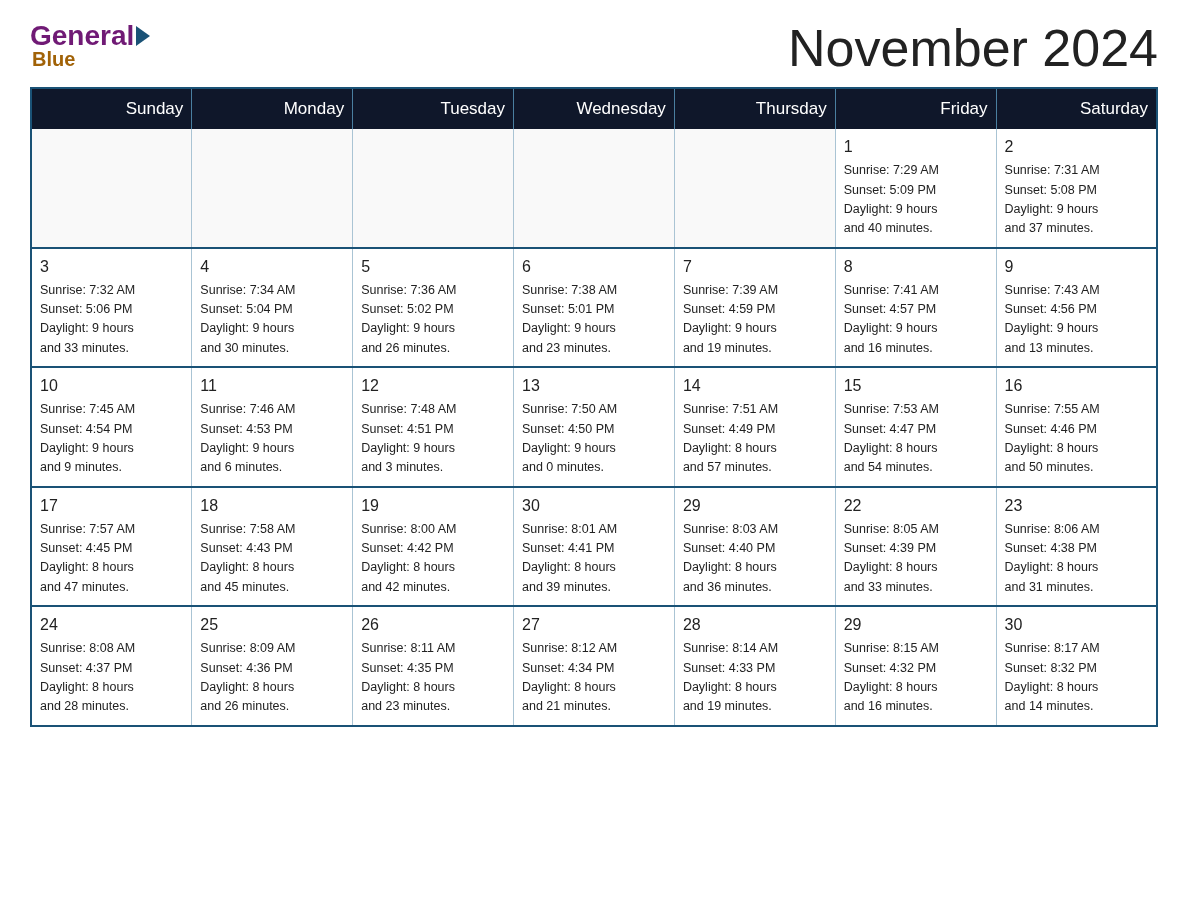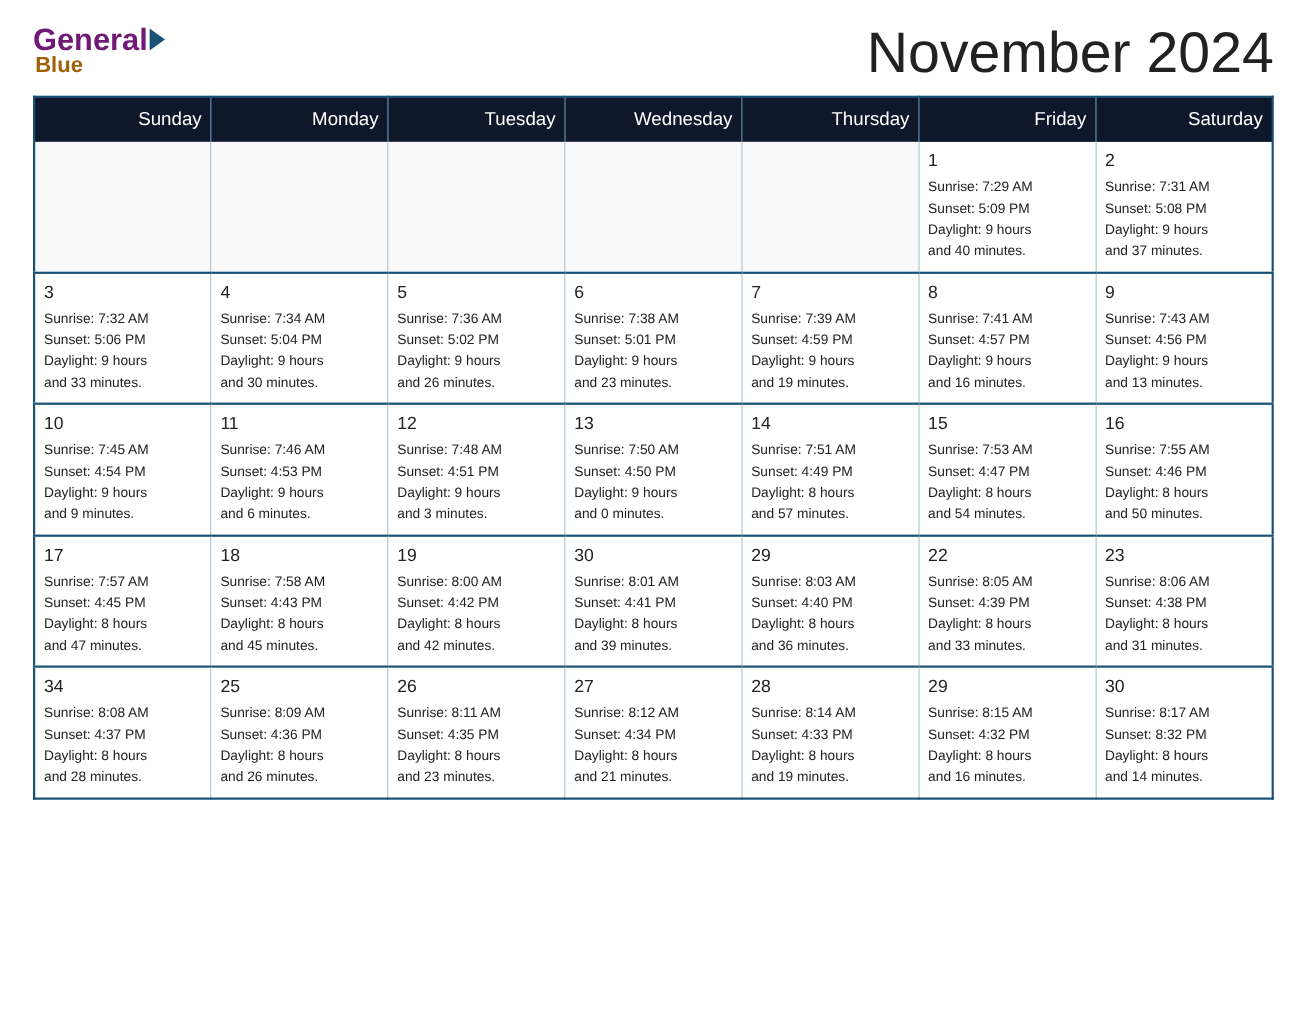--- a/index.html
+++ b/index.html
@@ -311,21 +311,21 @@
         <td>
           <span class="day-number">23</span>
           <div class="day-info" style="white-space: pre-line;">Sunrise: 8:06 AM
 Sunset: 4:38 PM
 Daylight: 8 hours
 and 31 minutes.</div>
         </td>
       </tr>
       <tr>
         <td>
-          <span class="day-number">34</span>
+          <span class="day-number">24</span>
           <div class="day-info" style="white-space: pre-line;">Sunrise: 8:08 AM
 Sunset: 4:37 PM
 Daylight: 8 hours
 and 28 minutes.</div>
         </td>
         <td>
           <span class="day-number">25</span>
           <div class="day-info" style="white-space: pre-line;">Sunrise: 8:09 AM
 Sunset: 4:36 PM
 Daylight: 8 hours

